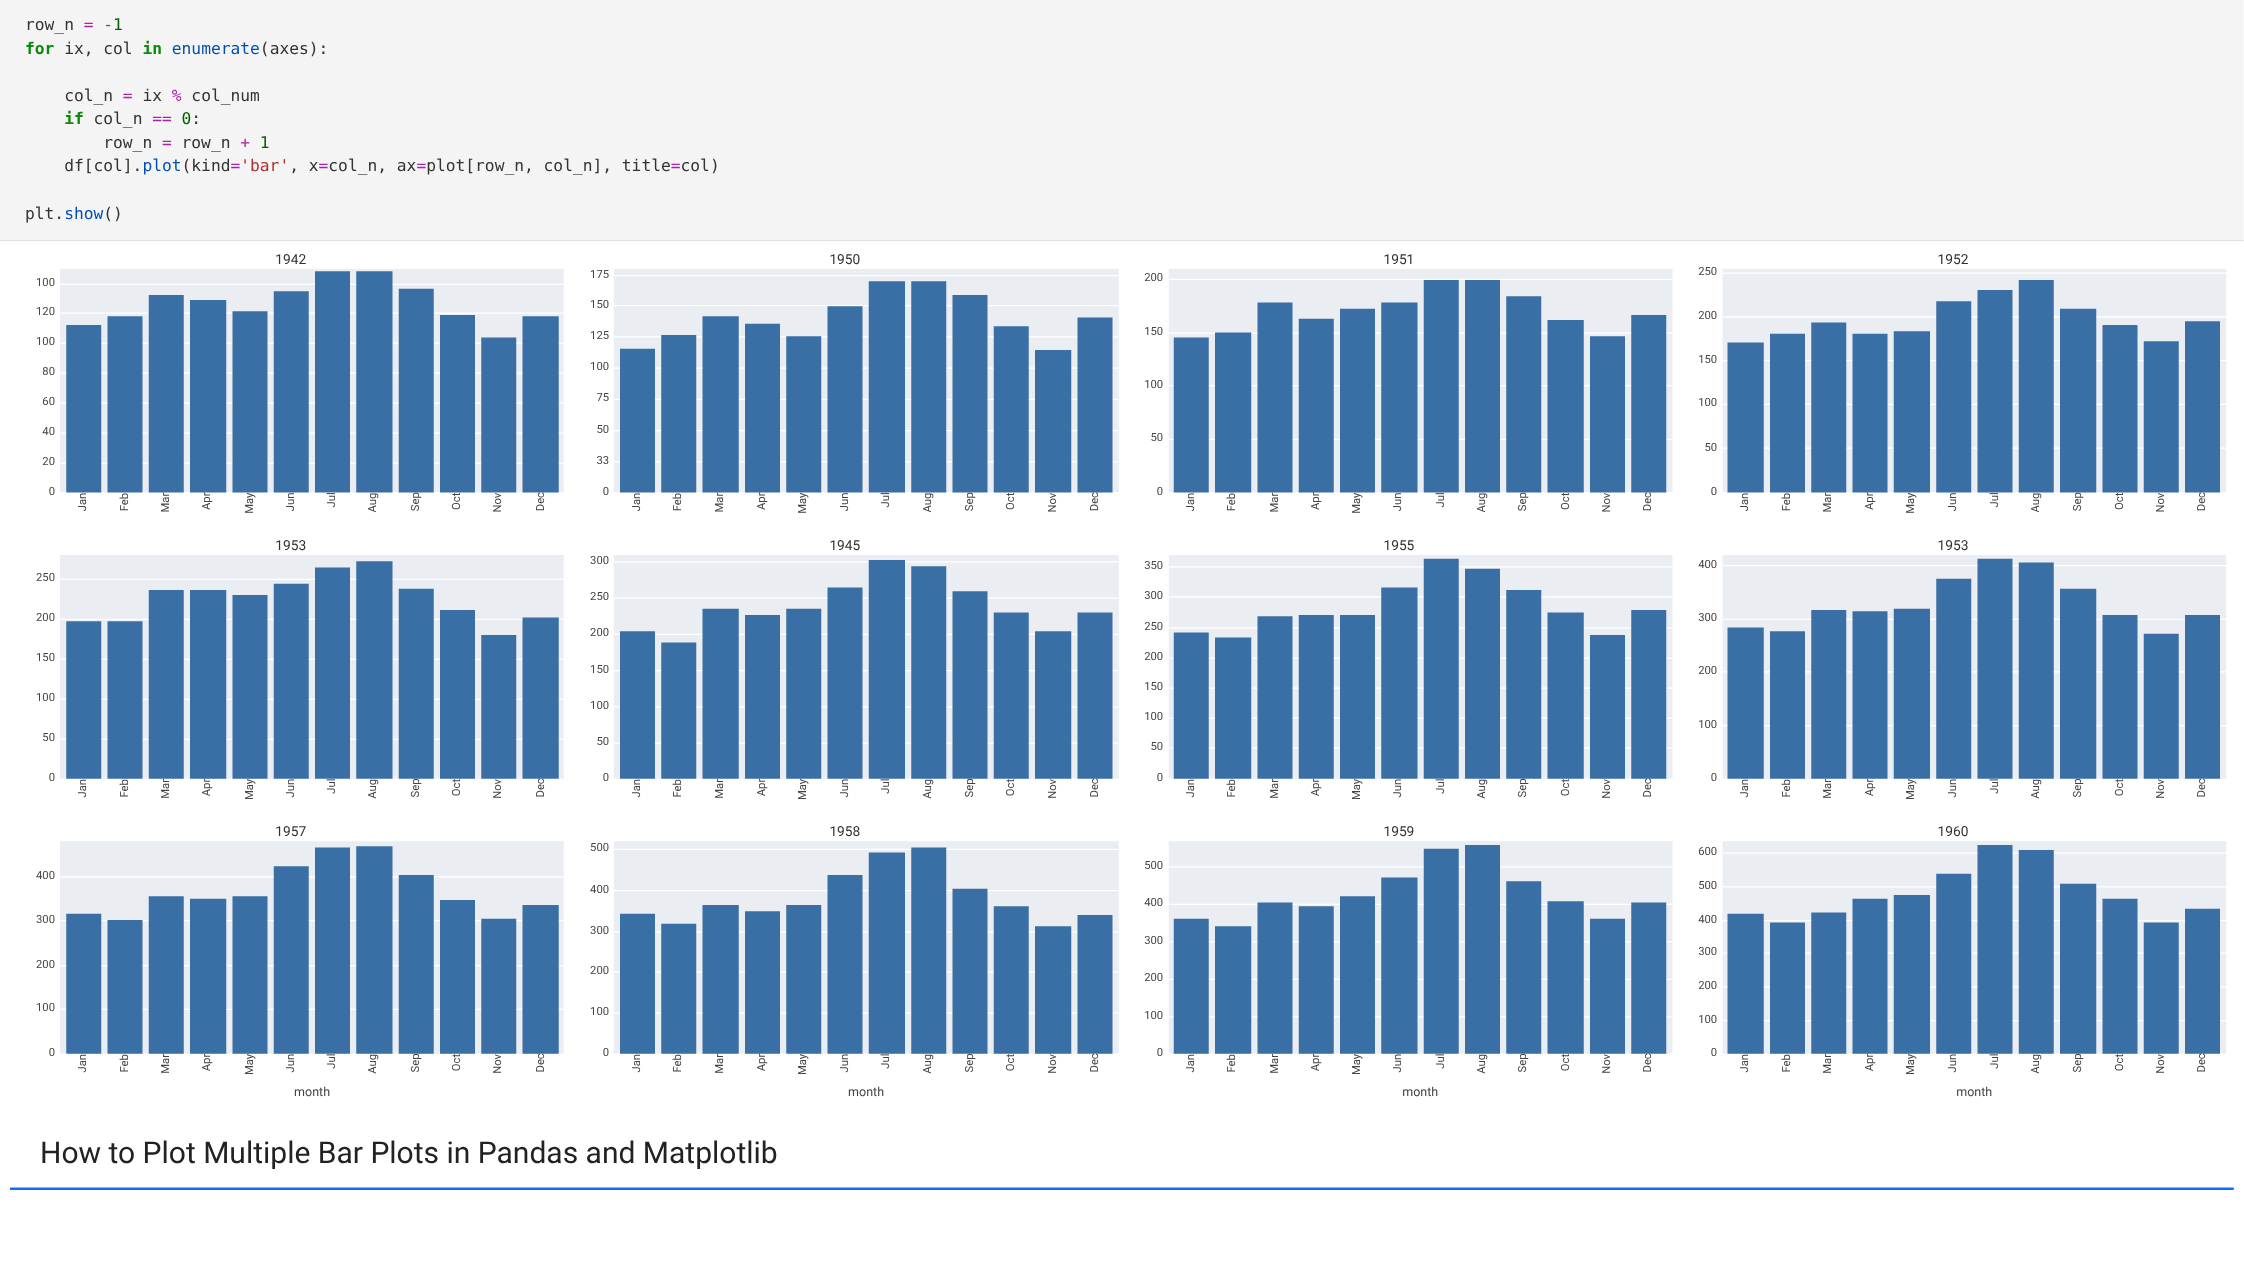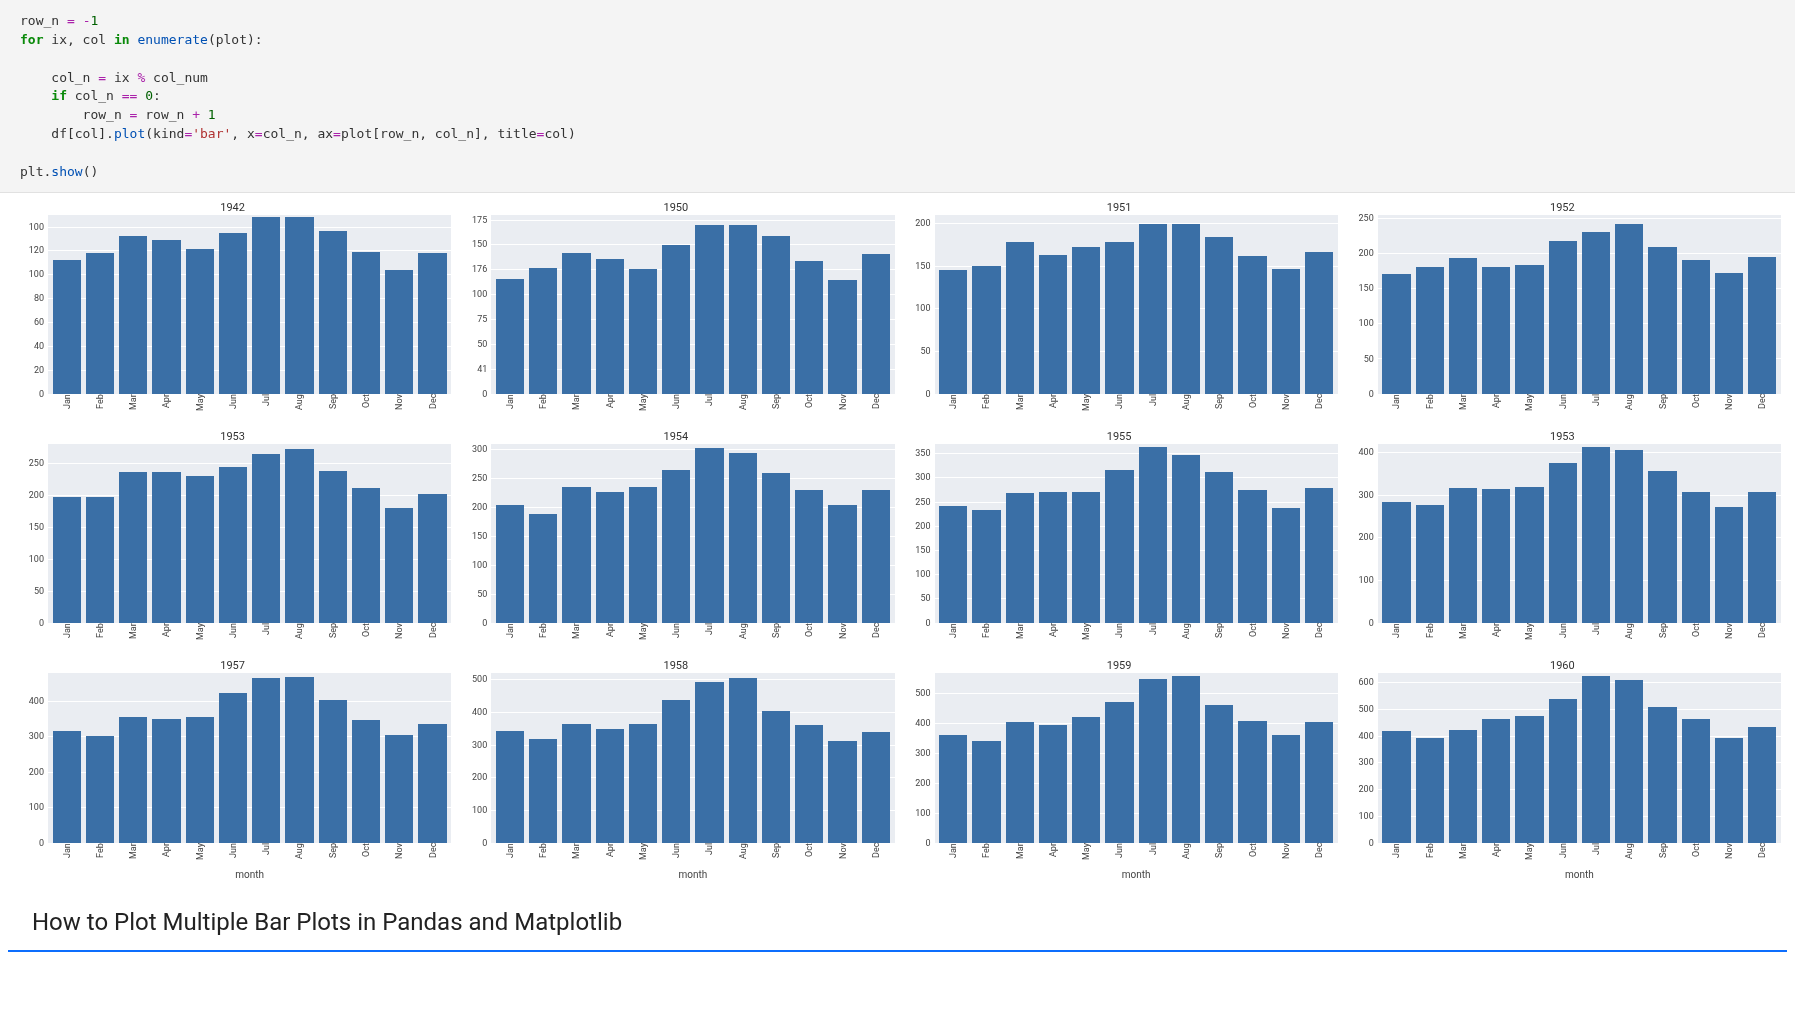--- a/index.html
+++ b/index.html
@@ -131,21 +131,21 @@
     padding: 18px 24px 14px 24px;
     border-bottom: 2px solid #0d6efd;
     margin: 0 8px;
     font-weight: 400;
   }
 </style>
 </head>
 <body>
 
 <div class="code-block" id="code-block"><span>row_n </span><span class="op">=</span><span> </span><span class="op">-</span><span class="num">1</span>
-<span class="kw">for</span><span> ix, col </span><span class="kw">in</span><span> </span><span class="fn">enumerate</span><span>(plot):</span>
+<span class="kw">for</span><span> ix, col </span><span class="kw">in</span><span> </span><span class="fn">enumerate</span><span>(axes):</span>
 <span></span>
 <span>    col_n </span><span class="op">=</span><span> ix </span><span class="op">%</span><span> col_num</span>
 <span>    </span><span class="kw">if</span><span> col_n </span><span class="op">==</span><span> </span><span class="num">0</span><span>:</span>
 <span>        row_n </span><span class="op">=</span><span> row_n </span><span class="op">+</span><span> </span><span class="num">1</span>
 <span>    df[col].</span><span class="fn">plot</span><span>(kind</span><span class="op">=</span><span class="str">'bar'</span><span>, x</span><span class="op">=</span><span>col_n, ax</span><span class="op">=</span><span>plot[row_n, col_n], title</span><span class="op">=</span><span>col)</span>
 <span></span>
 <span>plt.</span><span class="fn">show</span><span>()</span></div>
 
 <div class="charts-area">
   <div class="chart-grid" id="chart-grid">
@@ -204,25 +204,25 @@
             <div class="x-label">Nov</div>
             <div class="x-label">Dec</div>
           </div>
         </div>
       </div>
       <div class="chart-cell">
         <div class="chart-title">1950</div>
         <div class="chart-body">
           <div class="y-axis">
             <div class="y-tick" style="bottom: 0%;">0</div>
-            <div class="y-tick" style="bottom: 13.8889%;">41</div>
+            <div class="y-tick" style="bottom: 13.8889%;">33</div>
             <div class="y-tick" style="bottom: 27.7778%;">50</div>
             <div class="y-tick" style="bottom: 41.6667%;">75</div>
             <div class="y-tick" style="bottom: 55.5556%;">100</div>
-            <div class="y-tick" style="bottom: 69.4444%;">176</div>
+            <div class="y-tick" style="bottom: 69.4444%;">125</div>
             <div class="y-tick" style="bottom: 83.3333%;">150</div>
             <div class="y-tick" style="bottom: 97.2222%;">175</div>
           </div>
           <div class="plot-box">
             <div class="plot-inner" style="background: rgb(234, 237, 242);">
               <div class="gridline" style="top: 100%;"></div>
               <div class="gridline" style="top: 86.1111%;"></div>
               <div class="gridline" style="top: 72.2222%;"></div>
               <div class="gridline" style="top: 58.3333%;"></div>
               <div class="gridline" style="top: 44.4444%;"></div>
@@ -414,21 +414,21 @@
             <div class="x-label">Jul</div>
             <div class="x-label">Aug</div>
             <div class="x-label">Sep</div>
             <div class="x-label">Oct</div>
             <div class="x-label">Nov</div>
             <div class="x-label">Dec</div>
           </div>
         </div>
       </div>
       <div class="chart-cell">
-        <div class="chart-title">1954</div>
+        <div class="chart-title">1945</div>
         <div class="chart-body">
           <div class="y-axis">
             <div class="y-tick" style="bottom: 0%;">0</div>
             <div class="y-tick" style="bottom: 16.129%;">50</div>
             <div class="y-tick" style="bottom: 32.2581%;">100</div>
             <div class="y-tick" style="bottom: 48.3871%;">150</div>
             <div class="y-tick" style="bottom: 64.5161%;">200</div>
             <div class="y-tick" style="bottom: 80.6452%;">250</div>
             <div class="y-tick" style="bottom: 96.7742%;">300</div>
           </div>

